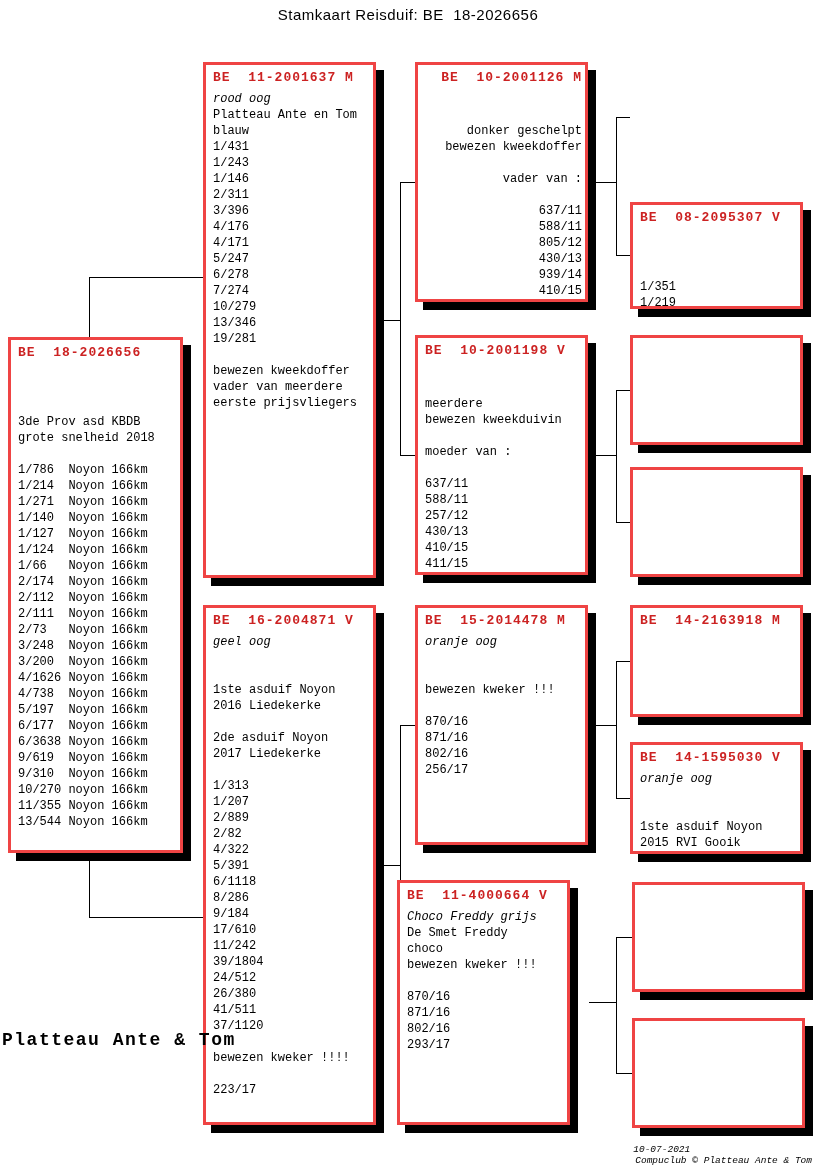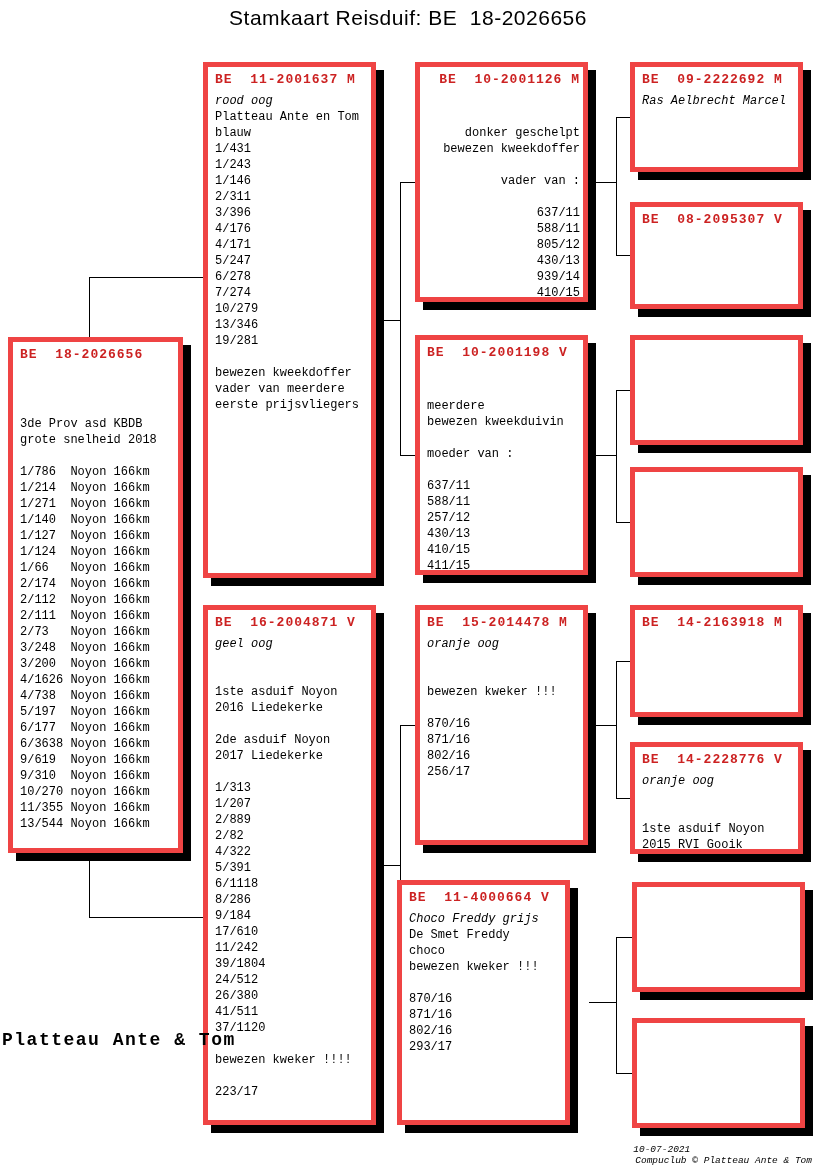--- a/index.html
+++ b/index.html
@@ -1,21 +1,21 @@
 <!DOCTYPE html>
 <html><head>
 <meta charset="utf-8">
 <style>
   html,body{margin:0;padding:0;background:#e8e8e8;}
   #page{position:relative;width:816px;height:1172px;background:#ffffff;margin:0 auto;
         font-family:"Liberation Mono",monospace;overflow:hidden;}
   .title{position:absolute;top:6px;left:0;width:100%;text-align:center;
-         font-family:"Liberation Sans",sans-serif;font-size:21px;color:#000;
+         font-family:"Liberation Sans",sans-serif;font-size:15px;color:#000;
          letter-spacing:0.5px;white-space:pre;}
-  .box{position:absolute;background:#fff;border:5px solid #ef4444;
+  .box{position:absolute;background:#fff;border:3px solid #ef4444;
        box-shadow:8px 8px 0 #000;box-sizing:border-box;
        padding:5px 3px 0 7px;overflow:hidden;}
   .ring{color:#cc2222;font-weight:bold;font-size:13px;line-height:16px;
         letter-spacing:1px;white-space:pre;height:21px;}
   .lines{font-size:12px;}
   .ln{height:16px;line-height:16px;white-space:pre;font-size:12px;color:#000;}
   .ln.i{font-style:italic;}
   .cl{position:absolute;background:#000;}
   .owner{position:absolute;left:2px;top:1030px;font-size:18px;font-weight:bold;
          letter-spacing:1.5px;white-space:pre;color:#000;}
@@ -232,42 +232,43 @@
         <div class="ln">choco</div>
         <div class="ln">bewezen kweker !!!</div>
         <div class="ln">&nbsp;</div>
         <div class="ln">870/16</div>
         <div class="ln">871/16</div>
         <div class="ln">802/16</div>
         <div class="ln">293/17</div>
       </div>
   </div>
 
-  <div class="box" id="box-ggp1">
-    <div class="ring">BE  09-2222692 M</div>
-    <div class="lines">
-        <div class="ln i">Ras Aelbrecht Marcel</div>
-      </div>
-  </div>
   <div class="box" id="box-ggp2">
     <div class="ring">BE  08-2095307 V</div>
+    <div class="lines">
+        <div class="ln">&nbsp;</div>
+        <div class="ln">&nbsp;</div>
+        <div class="ln">&nbsp;</div>
+        <div class="ln">1/351</div>
+        <div class="ln">1/219</div>
+      </div>
   </div>
   <div class="box" id="box-ggp3">
     <div class="ring"></div>
     <div class="lines"></div>
   </div>
   <div class="box" id="box-ggp4">
     <div class="ring"></div>
     <div class="lines"></div>
   </div>
   <div class="box" id="box-ggp5">
     <div class="ring">BE  14-2163918 M</div>
   </div>
   <div class="box" id="box-ggp6">
-    <div class="ring">BE  14-2228776 V</div>
+    <div class="ring">BE  14-1595030 V</div>
     <div class="lines">
         <div class="ln i">oranje oog</div>
         <div class="ln">&nbsp;</div>
         <div class="ln">&nbsp;</div>
         <div class="ln">1ste asduif Noyon</div>
         <div class="ln">2015 RVI Gooik</div>
       </div>
   </div>
   <div class="box" id="box-ggp7">
     <div class="ring"></div>

